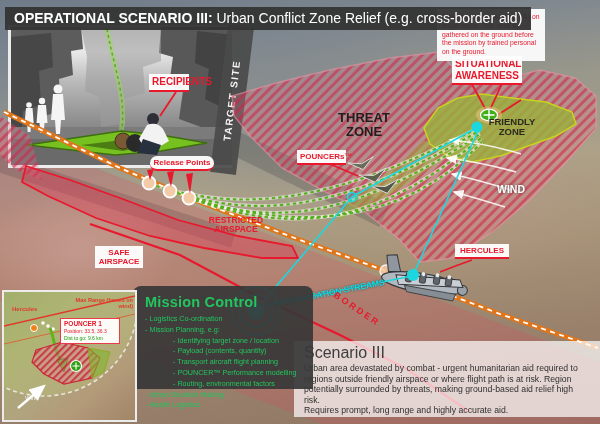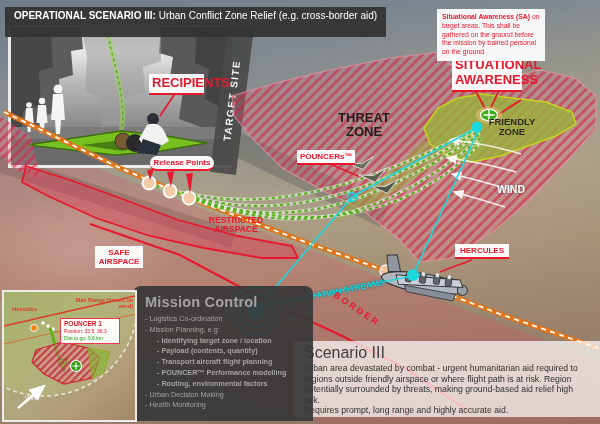--- a/index.html
+++ b/index.html
@@ -14,58 +14,58 @@
       linear-gradient(172deg,#6f7b89 0%, #7e8790 14%, #98978b 30%, #ada188 46%, #a79478 62%, #99816c 80%, #8d7562 100%);
   }
   .streak { position:absolute; background:rgba(40,45,55,0.22); }
   .pink-band { position:absolute; left:-40px; top:116px; width:780px; height:158px;
     background:rgba(219,74,96,0.24); transform:rotate(21deg); transform-origin:left top; }
 
   svg.overlay { position:absolute; left:0; top:0; z-index:12; pointer-events:none; }
 
   
   .title-bar { position:absolute; left:5px; top:7px; z-index:60; background:rgba(52,52,52,0.95);
-    color:#fff; font-size:10px; padding:3px 9px 16px 9px; white-space:nowrap; }
+    color:#fff; font-size:14px; padding:3px 9px 4px 9px; white-space:nowrap; }
   .title-bar b { font-weight:bold; }
 
   
   .photo { position:absolute; left:8px; top:25px; width:224px; height:143px; z-index:6;
     border-left:3px solid #ececec; border-bottom:3px solid #ececec; border-top:2px solid #d8d8d8;
     background:linear-gradient(180deg,#cfcfcf 0%,#e9e9e9 18%,#b9b9b9 40%,#8c8c8c 70%,#6f6f6f 100%);
     overflow:hidden; }
 
   
   .ts-banner { position:absolute; left:219px; top:26px; width:26px; height:148px; z-index:7;
     background:rgba(74,74,74,0.92); transform:rotate(7deg); display:flex; align-items:center; justify-content:center; }
   .ts-banner span { transform:rotate(-90deg); white-space:nowrap; color:#f2f2f2; font-weight:bold;
     font-size:10px; letter-spacing:1.5px; }
 
   
   .lbl { position:absolute; z-index:30; background:rgba(255,255,255,0.95); color:#e8192d;
-    font-weight:bold; font-size:13px; line-height:1.15; text-align:center; padding:2px 3px;
+    font-weight:bold; font-size:10px; line-height:1.15; text-align:center; padding:2px 3px;
     border-bottom:2px solid #e8192d; }
   .lbl--plain { border-bottom:none; }
   .txt { position:absolute; z-index:30; font-weight:bold; text-align:center; line-height:1.1; }
 
   .sa-note { position:absolute; left:437px; top:9px; width:108px; z-index:55;
     background:rgba(255,255,255,0.93); color:#e8192d; font-size:6.8px; line-height:1.3; padding:4px 5px; }
   .sa-note b { font-weight:bold; }
 
   .comm-text { position:absolute; left:268px; top:286px; width:140px; z-index:31;
     color:#1bd8e0; font-weight:bold; font-size:8.5px; transform:rotate(-11deg);
     text-shadow:0 0 2px rgba(0,40,50,0.7); white-space:nowrap; }
   .border-text { position:absolute; left:330px; top:304px; z-index:31; color:#e8192d;
     font-weight:bold; font-size:9px; letter-spacing:2.5px; transform:rotate(34deg); white-space:nowrap; }
 
   
-  .mission { position:absolute; left:133px; top:286px; width:180px; height:135px; z-index:35;
-    background:rgba(55,55,55,0.92); border-radius:8px 8px 0 0; padding:8px 24px 6px 12px; color:#a3a3a3; }
+  .mission { position:absolute; left:133px; top:286px; width:180px; height:103px; z-index:35;
+    background:rgba(55,55,55,0.92); border-radius:8px 8px 0 0; padding:8px 24px 6px 12px; color:#22c55e; }
   .mission h2 { font-size:14.5px; font-weight:bold; margin-bottom:4px; letter-spacing:0.2px; }
   .mc-item { font-size:7.2px; line-height:1.5; white-space:nowrap; }
-  .mc-item.lvl2 { margin-left:12px;font-weight:bold; }
+  .mc-item.lvl2 { margin-left:28px; }
 
   
   .scenario { position:absolute; left:294px; top:341px; width:306px; height:76px; z-index:30;
     background:rgba(252,252,252,0.72); padding:3px 10px; color:#2f2f2f; }
   .scenario h2 { font-size:16px; font-weight:normal; color:#3d3d3d; margin-bottom:1px; }
   .scenario p { font-size:8.7px; line-height:1.22; }
 
   
   .inset { position:absolute; left:2px; top:290px; width:135px; height:132px; z-index:40;
     border:2px solid #ececec;
@@ -271,45 +271,45 @@
   </div>
 
   <div class="title-bar">
     <b>OPERATIONAL SCENARIO III:</b><span> Urban Conflict Zone Relief (e.g. cross-border aid)</span>
   </div>
 
   <div class="sa-note">
     <b>Situational Awareness (SA)</b><span> on target areas. This shall be gathered on the ground before the mission by trained personal on the ground.</span>
   </div>
 
-  <div class="lbl" style="left:149px; top:74px; width:55px;">RECIPIENTS</div>
+  <div class="lbl" style="left:149px; top:74px; width:40px;">RECIPIENTS</div>
   <div class="lbl" style="left:150px; top:156px; width:64px; font-size:8px;border-radius:7px;">Release Points</div>
   <div class="lbl" style="left:452px; top:56px; width:70px;">SITUATIONAL AWARENESS</div>
-  <div class="lbl" style="left:297px; top:150px; width:58px; font-size:8px;">POUNCERs™</div>
+  <div class="lbl" style="left:297px; top:150px; width:49px; font-size:8px;">POUNCERs™</div>
   <div class="lbl" style="left:455px; top:244px; width:54px; font-size:8px;">HERCULES</div>
   <div class="lbl lbl--plain" style="left:95px; top:246px; width:48px; font-size:8px;">SAFE AIRSPACE</div>
   <div class="txt" style="left:198px; top:216px; width:76px; color:#e8192d; font-size:8.5px;">RESTRICTED AIRSPACE</div>
   <div class="txt" style="left:333px; top:111px; width:62px; color:#241d1d; font-size:13px;">THREAT ZONE</div>
   <div class="txt" style="left:484px; top:117px; width:56px; color:#2a2a20; font-size:9.5px;">FRIENDLY ZONE</div>
   <div class="txt" style="left:497px; top:184px; color:#fff; font-size:10.5px; text-shadow:0 0 3px rgba(60,60,60,0.8);">WIND</div>
   <div class="comm-text">COMMUNICATION STREAMS</div>
   <div class="border-text">BORDER</div>
 
   <div class="mission">
     <h2>Mission Control</h2>
     <div>
         <div class="mc-item lvl1">- Logistics Co-ordination</div>
         <div class="mc-item lvl1">- Mission Planning, e.g:</div>
         <div class="mc-item lvl2">- Identifying target zone / location</div>
         <div class="mc-item lvl2">- Payload (contents, quantity)</div>
         <div class="mc-item lvl2">- Transport aircraft flight planning</div>
         <div class="mc-item lvl2">- POUNCER™ Performance modelling</div>
         <div class="mc-item lvl2">- Routing, environmental factors</div>
         <div class="mc-item lvl1">- Urban Decision Making</div>
-        <div class="mc-item lvl1">- Health Monitoring</div>
+        <div class="mc-item lvl1">- Health Logistics</div>
       </div>
   </div>
 
   <div class="scenario">
     <h2>Scenario III</h2>
     <p>Urban area devastated by combat - urgent humanitarian aid required to regions outside  friendly airspace or where flight path is at risk. Region potentially surrounded by threats, making ground-based aid relief high risk.</p>
     <p>Requires prompt, long range and highly accurate aid.</p>
   </div>
 
   <div class="inset">

